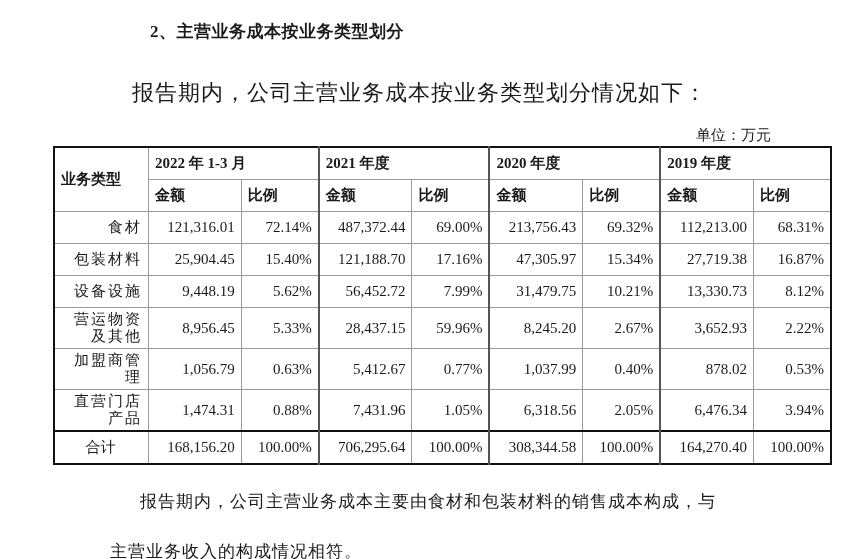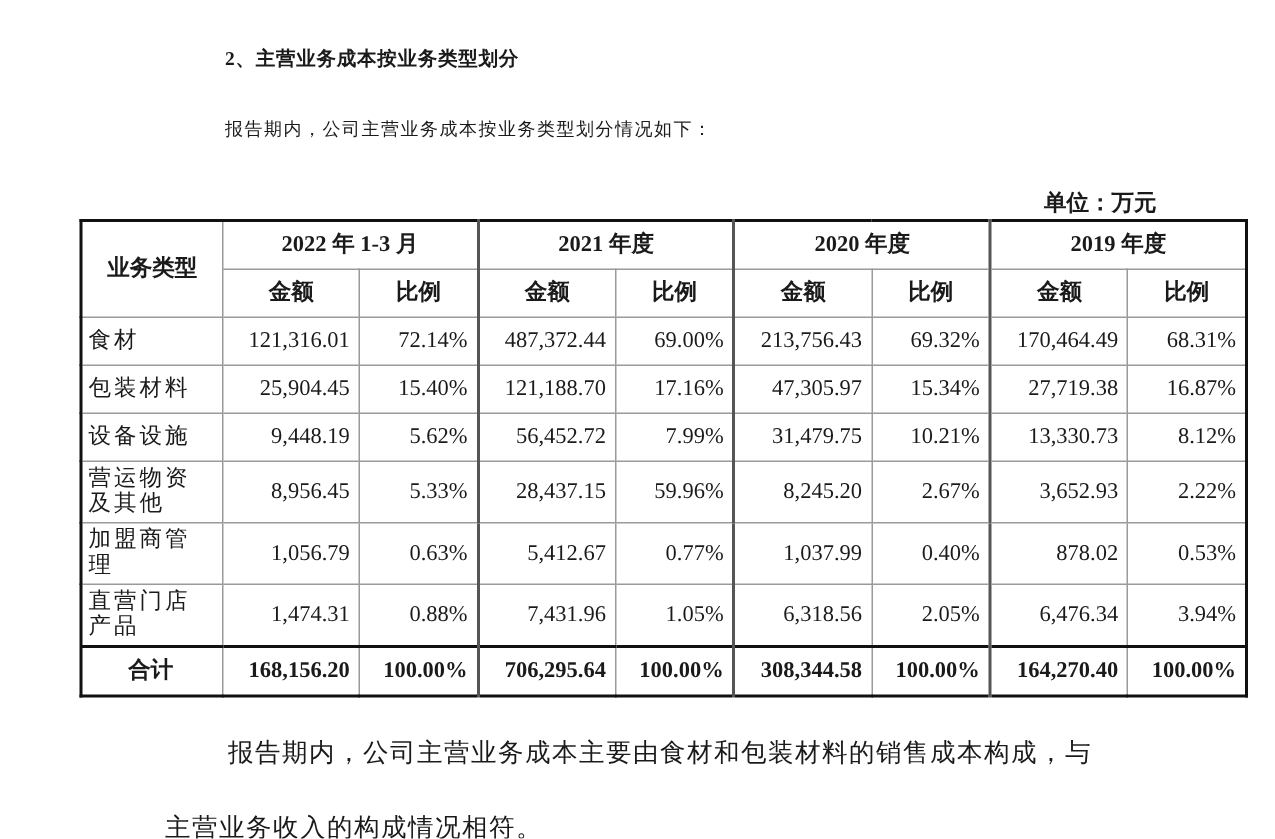--- a/index.html
+++ b/index.html
@@ -2,55 +2,54 @@
 <html><head>
 <meta charset="utf-8">
 <style>
   html, body { margin: 0; padding: 0; background: #ffffff; }
   body {
     width: 850px; height: 559px; overflow: hidden; position: relative;
     font-family: "Liberation Serif", "DejaVu Serif", serif;
     color: #1a1a1a;
   }
   .heading {
-    position: absolute; left: 150px; top: 30px;
-    font-size: 13px; font-weight: bold; letter-spacing: 0.5px;
+    position: absolute; left: 150px; top: 20px;
+    font-size: 17px; font-weight: bold; letter-spacing: 0.5px;
   }
   .intro {
-    position: absolute; left: 150px; top: 78px;
-    font-size: 12px; letter-spacing: 1px;
+    position: absolute; left: 132px; top: 78px;
+    font-size: 22px; letter-spacing: 1px;
   }
   .unit {
     position: absolute; left: 696px; top: 126px;
     font-size: 15px;
-    font-weight: bold;
   }
   table.data {
     position: absolute; left: 53px; top: 146px;
     width: 779px;
     border-collapse: collapse;
     border: 2px solid #111;
     font-size: 15px;
   }
   table.data td, table.data th {
     border: 1px solid #9a9a9a;
     padding: 0 6px;
     height: 31px;
     line-height: 17px;
   }
-  table.data th { font-weight: bold; text-align: center; font-size: 15px; }
-  table.data td.cat { text-align: left; padding-left: 4px; letter-spacing: 2px; width: 81px; }
+  table.data th { font-weight: bold; text-align: left; font-size: 15px; }
+  table.data td.cat { text-align: right; padding-left: 4px; letter-spacing: 2px; width: 81px; }
   table.data td.num { text-align: right; white-space: nowrap; }
   table.data tr.two-line td { height: 40px; }
-  table.data tr.total td { font-weight: bold; }
+  table.data tr.total td { font-weight: normal; }
   table.data tr.total td.cat { text-align: center; letter-spacing: 0; }
   table.data tr.total td { border-top: 2px solid #111; }
   .col-group-left { border-left: 2px solid #555 !important; }
   .conclusion {
-    position: absolute; left: 152px; top: 490px;
+    position: absolute; left: 140px; top: 490px;
     font-size: 17px; letter-spacing: 1px;
   }
   .conclusion2 {
     position: absolute; left: 110px; top: 540px;
     font-size: 17px; letter-spacing: 1px;
   }
 </style>
 </head>
 <body>
 
@@ -80,21 +79,21 @@
   </thead>
   <tbody>
     <tr>
       <td class="cat">食材</td>
       <td class="num">121,316.01</td>
       <td class="num">72.14%</td>
       <td class="num col-group-left">487,372.44</td>
       <td class="num">69.00%</td>
       <td class="num col-group-left">213,756.43</td>
       <td class="num">69.32%</td>
-      <td class="num col-group-left">170,464.49</td>
+      <td class="num col-group-left">112,213.00</td>
       <td class="num">68.31%</td>
     </tr>
     <tr>
       <td class="cat">包装材料</td>
       <td class="num">25,904.45</td>
       <td class="num">15.40%</td>
       <td class="num col-group-left">121,188.70</td>
       <td class="num">17.16%</td>
       <td class="num col-group-left">47,305.97</td>
       <td class="num">15.34%</td>

